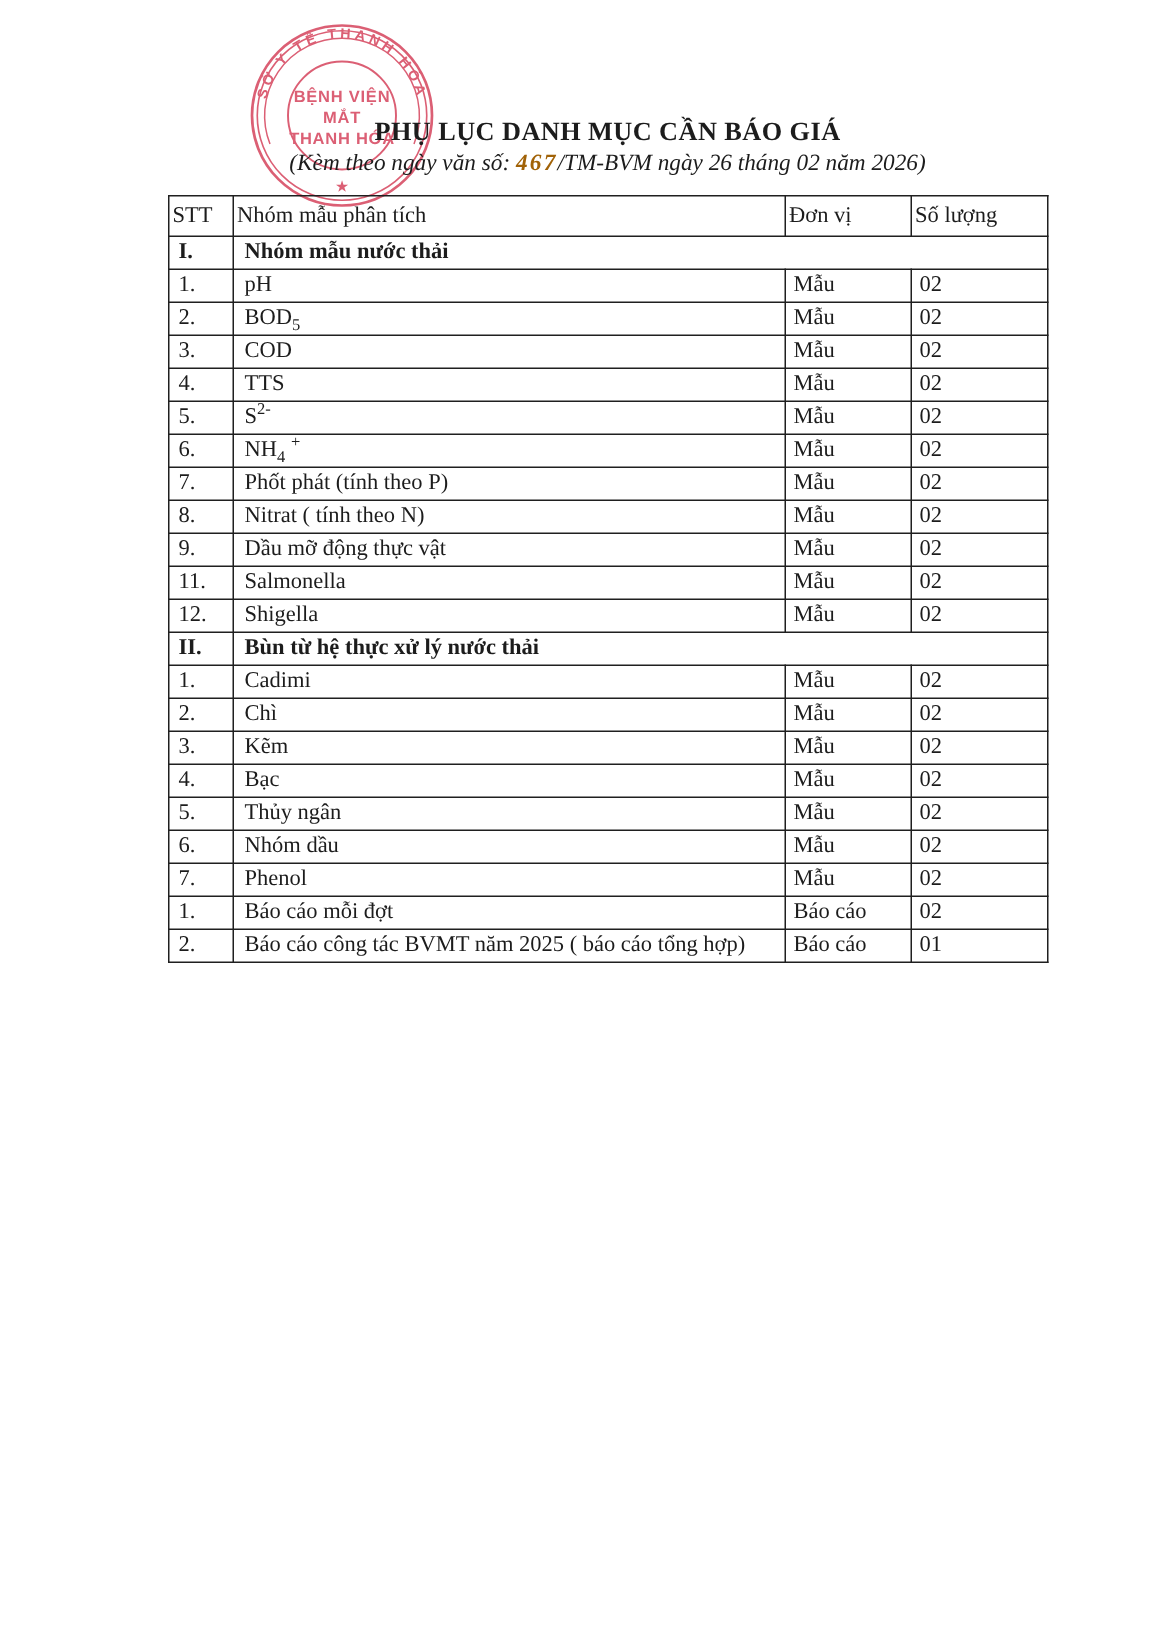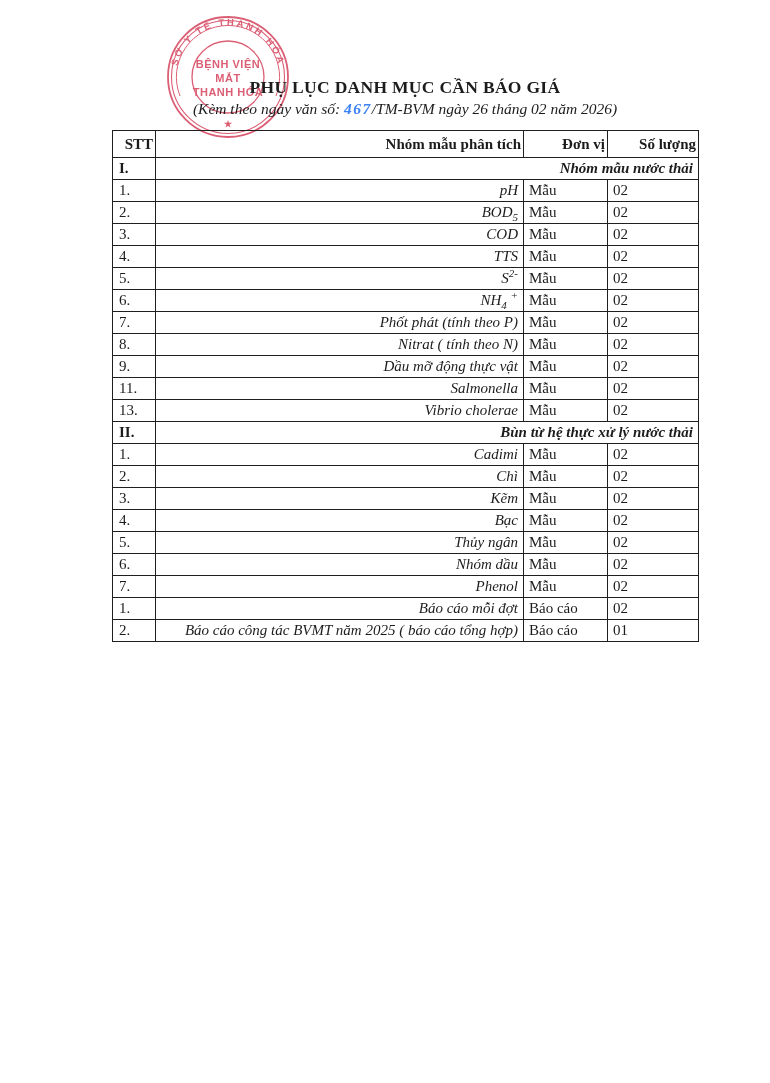--- a/index.html
+++ b/index.html
@@ -66,28 +66,28 @@
   col.c-qty  { width:91px;  }
   th, td {
     border:1.6px solid #1f1f1f;
     font-size:15px;
     line-height:1.22;
     padding:1px 5px;
     vertical-align:middle;
     overflow:hidden;
   }
   thead th {
-    font-weight:bold;
-    text-align:right;
+    font-weight:normal;
+    text-align:left;
     height:24px;
     padding:1px 2px;
   }
   tbody td { height:19px; }
   td.stt  { text-align:left; padding-left:6px; }
-  td.name { text-align:right; padding-left:7px;font-style:italic; }
+  td.name { text-align:left; padding-left:7px; }
   td.ctr  { }
   tr.sec td { font-weight:bold; }
   sub, sup { font-size:11px; line-height:0; }
 </style>
 </head>
 <body>
 
 <div class="page">
 
   <svg class="stamp" viewBox="-65 -65 130 130">
@@ -99,21 +99,21 @@
       <textPath href="#stamp-arc" startOffset="50%" text-anchor="middle">SỞ Y TẾ THANH HÓA</textPath>
     </text>
     <text class="ctr" x="0" y="-9">BỆNH VIỆN</text>
     <text class="ctr" x="0" y="5">MẮT</text>
     <text class="ctr" x="0" y="19">THANH HÓA</text>
     <text class="star-txt" x="0" y="50">★</text>
   </svg>
 
   <div class="content">
     <div class="title">PHỤ LỤC DANH MỤC CẦN BÁO GIÁ</div>
-    <div class="subtitle"><span>(Kèm theo ngày văn số: </span><span class="hand" style="color: #3b82f6;">467</span><span>/TM-BVM ngày 26 tháng 02 năm 2026)</span></div>
+    <div class="subtitle"><span>(Kèm theo ngày văn số: </span><span class="hand" style="color: #a16207;">467</span><span>/TM-BVM ngày 26 tháng 02 năm 2026)</span></div>
 
     <table id="qtable">
       <colgroup>
         <col class="c-stt">
           <col class="c-name">
           <col class="c-unit">
           <col class="c-qty">
       </colgroup>
       <thead>
         <tr>
@@ -182,22 +182,22 @@
             <td class="ctr">Mẫu</td>
             <td class="ctr">02</td>
           </tr>
           <tr>
             <td class="stt">11.</td>
             <td class="name">Salmonella</td>
             <td class="ctr">Mẫu</td>
             <td class="ctr">02</td>
           </tr>
           <tr>
-            <td class="stt">13.</td>
-            <td class="name">Vibrio cholerae</td>
+            <td class="stt">12.</td>
+            <td class="name">Shigella</td>
             <td class="ctr">Mẫu</td>
             <td class="ctr">02</td>
           </tr>
           <tr class="sec">
             <td class="stt">II.</td>
             <td class="name" colspan="3">Bùn từ hệ thực xử lý nước thải</td>
           </tr>
           <tr>
             <td class="stt">1.</td>
             <td class="name">Cadimi</td>

